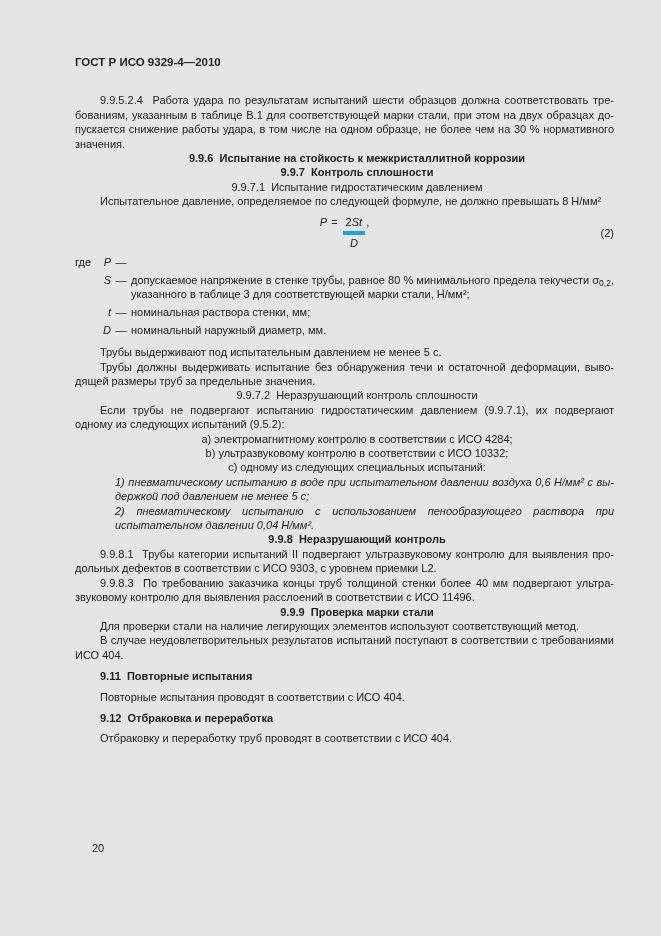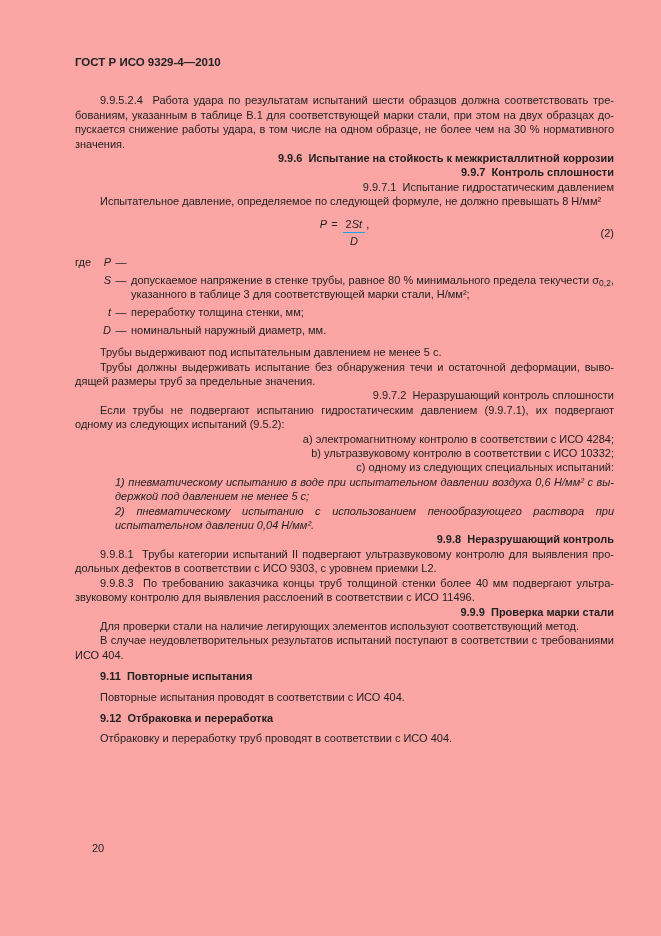--- a/index.html
+++ b/index.html
@@ -1,39 +1,39 @@
 <!DOCTYPE html>
 <html lang="ru"><head>
 <meta charset="utf-8">
 <style>
   html, body { margin: 0; padding: 0; background: #ffffff; }
   .page {
     position: relative;
     width: 661px;
     height: 936px;
     margin: 0 auto;
-    background: #fca5a5;
+    background: #e5e5e5;
     box-sizing: border-box;
     padding: 55px 47px 0 75px;
     font-family: "Liberation Sans", "DejaVu Sans", sans-serif;
     font-size: 11px;
     line-height: 14.4px;
     color: #222222;
     overflow: hidden;
   }
   .doc-header {
     font-weight: bold;
     font-size: 11.5px;
     margin: 0 0 24px 0;
     text-align: left;
   }
   p { margin: 0; text-align: justify; }
   .indent { text-indent: 25px; }
   .bold { font-weight: bold; }
-  .left { text-align: right; }
+  .left { text-align: center; }
   .sub-item { margin-left: 40px; font-style: italic; }
   .sec-heading {
     font-weight: bold;
     text-indent: 25px;
     text-align: left;
     margin: 7px 0 6px 0;
   }
   
   .formula-row {
     position: relative;
@@ -44,21 +44,21 @@
     justify-content: center;
   }
   .f-var { font-style: italic; }
   .f-eq { margin: 0 4px; }
   .frac {
     display: inline-flex;
     flex-direction: column;
     align-items: center;
     margin: 0 1px;
   }
-  .frac .num { padding: 0 3px 1px 3px; border-bottom: 1px solid #0ea5e9; }
+  .frac .num { padding: 0 3px 1px 3px; border-bottom: 4px solid #0ea5e9; }
   .frac .den { padding-top: 1px; }
   .eq-num { position: absolute; right: 0; top: 50%; transform: translateY(-50%); }
   
   .where { margin: 2px 0 8px 0; }
   .where-row { display: grid; grid-template-columns: 22px 14px 20px 1fr; }
   .where-row + .where-row { margin-top: 3.5px; }
   .where-row .term { text-align: right; font-style: italic; }
   .where-row .dash { text-align: center; }
   .where-row .def { text-align: justify; }
   .sub { font-size: 8.5px; vertical-align: -2px; line-height: 0; }
@@ -98,21 +98,21 @@
     <div class="where-row">
       <span class="lead"></span>
       <span class="term">S</span>
       <span class="dash">—</span>
       <span class="def"><span>допускаемое напряжение в стенке трубы, равное 80 % минимального предела текучести σ</span><span class="sub">0,2</span><span>, указанного в таблице 3 для соответствующей марки стали, Н/мм²;</span></span>
     </div>
     <div class="where-row">
       <span class="lead"></span>
       <span class="term">t</span>
       <span class="dash">—</span>
-      <span class="def">переработку толщина стенки, мм;</span>
+      <span class="def">номинальная раствора стенки, мм;</span>
     </div>
     <div class="where-row">
       <span class="lead"></span>
       <span class="term">D</span>
       <span class="dash">—</span>
       <span class="def">номинальный наружный диаметр, мм.</span>
     </div>
   </div>
 
   <p class="indent">Трубы выдерживают под испытательным давлением не менее 5 с.</p>

